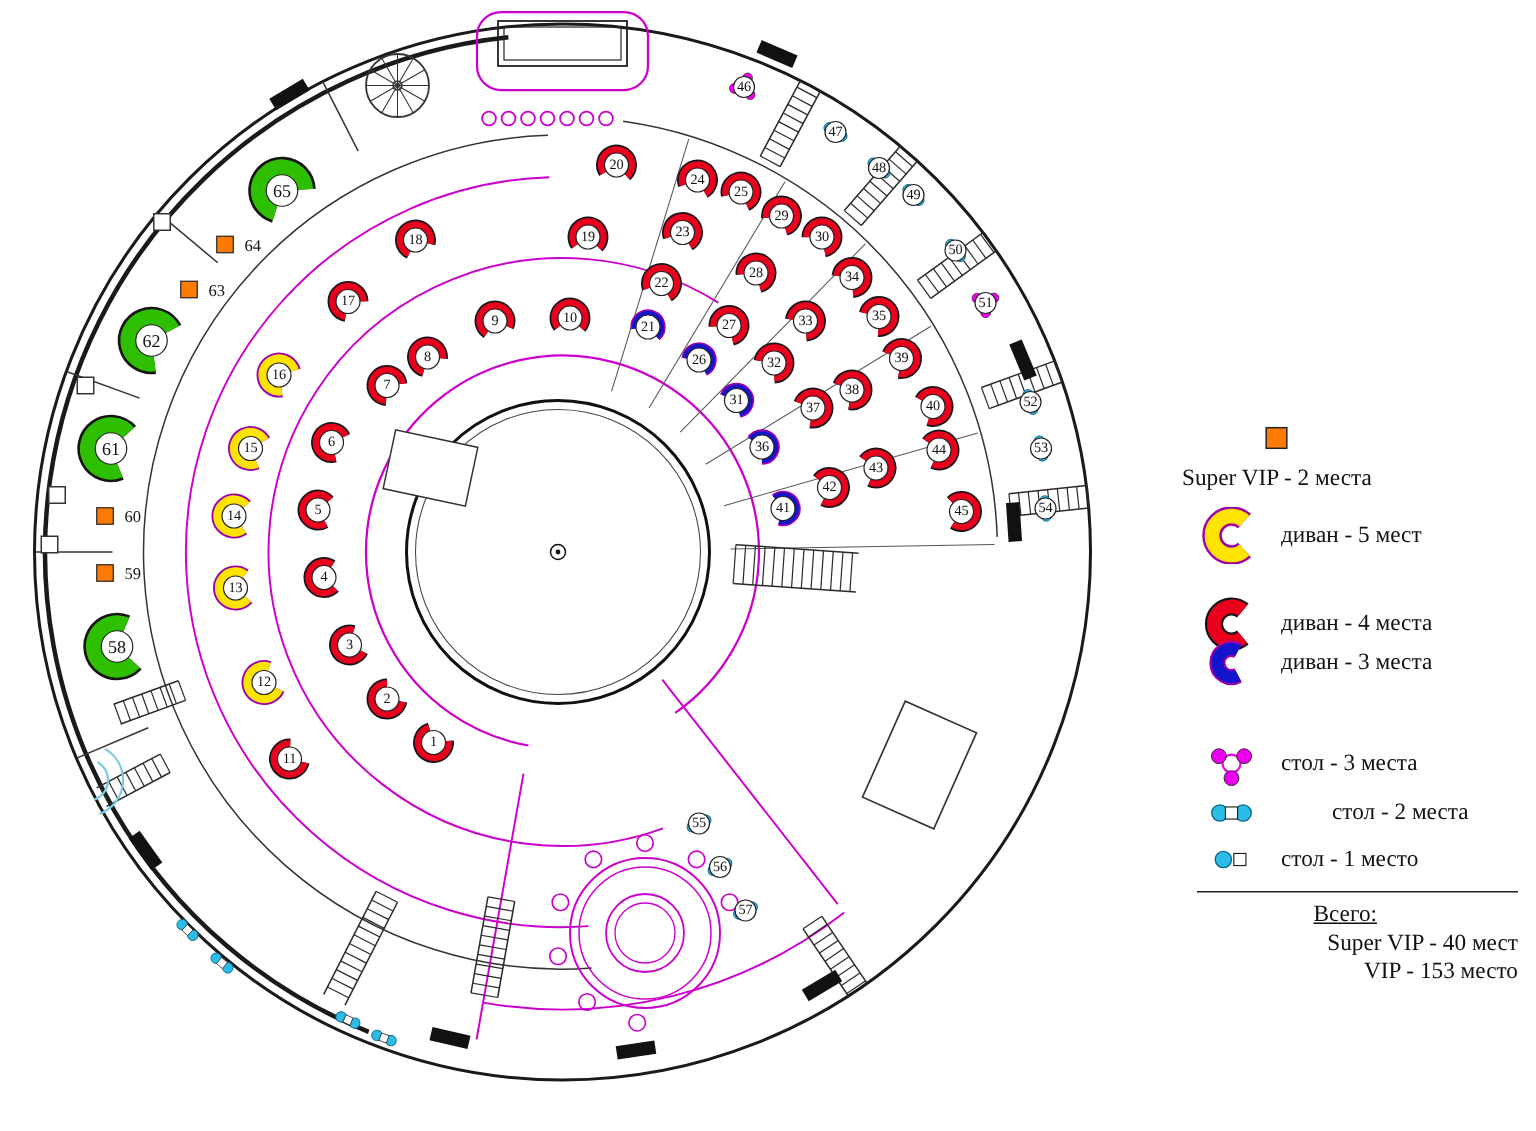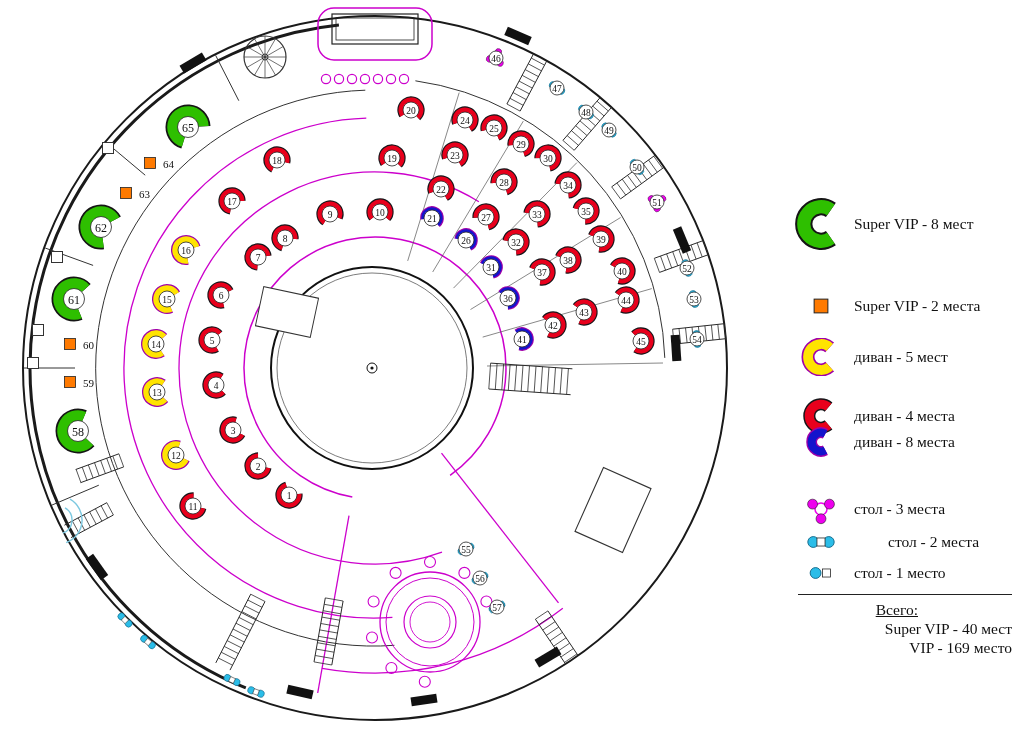--- a/index.html
+++ b/index.html
@@ -2,21 +2,21 @@
 <html><head>
 <meta charset="utf-8">
 <style>
   html,body{margin:0;padding:0;background:#fff;}
   .canvas{position:relative;width:1024px;height:754px;background:#fff;overflow:hidden;
           font-family:"Liberation Serif",serif;}
   #plan{position:absolute;left:0;top:0;}
   .legend{position:absolute;left:788px;top:186px;width:232px;height:500px;}
   .legend-item{position:absolute;left:0;display:flex;align-items:center;}
   .li-0{top:12px;height:52px;}
-  .li-1{top:102px;height:36px;}
+  .li-1{top:88px;height:36px;flex-direction:column;}
   .li-2{top:151px;height:40px;align-items:center;}
   .li-3{top:210px;height:40px;justify-content:center;}
   .li-4{top:236px;height:40px;}
   .li-5{top:305px;height:36px;justify-content:flex-end;}
   .li-6{top:340px;height:32px;gap:34px;}
   .li-7{top:371px;height:32px;text-align:center;}
   .glyph-slot{width:66px;display:flex;justify-content:center;align-items:center;}
   .legend-label{font-size:15.5px;color:#111;white-space:nowrap;}
   .legend-divider{position:absolute;top:408px;left:10px;width:214px;border-top:1.3px solid #222;}
   .totals{position:absolute;top:414px;left:0;width:224px;text-align:right;
@@ -841,31 +841,20 @@
             <circle cx="-5" cy="0" r="3.5" fill="#2bbde8" stroke="#116688" stroke-width="0.6"></circle>
             <circle cx="5" cy="0" r="3.5" fill="#2bbde8" stroke="#116688" stroke-width="0.6"></circle>
             <rect x="-2.6" y="-2.6" width="5.2" height="5.2" fill="#fff" stroke="#222" stroke-width="0.5"></rect>
           </g>
         </g>
       </g>
     </svg>
 
   <aside class="legend">
 
-    <div class="legend-item li-0">
-      <span class="glyph-slot">
-          <svg width="56" height="52" viewBox="-28 -26 56 52">
-            <g transform="scale(1.15)">
-              <path d="M 8.60 12.29 A 15 15 0 1 1 8.60 -12.29" fill="none" stroke="#151515" stroke-width="15"></path>
-              <path d="M 8.60 12.29 A 15 15 0 1 1 8.60 -12.29" fill="none" stroke="#2ebf00" stroke-width="11.5"></path>
-            </g>
-          </svg>
-        </span>
-      <span class="legend-label">Super VIP - 8 мест</span>
-    </div>
 
     <div class="legend-item li-1">
       <span class="glyph-slot">
           <svg width="56" height="36" viewBox="-28 -18 56 36">
             <g transform="scale(1.25)">
               <rect x="-5.5" y="-5.5" width="11" height="11" fill="#ff7a00" stroke="#222" stroke-width="0.8"></rect>
             </g>
           </svg>
         </span>
       <span class="legend-label">Super VIP - 2 места</span>
@@ -897,21 +886,21 @@
 
     <div class="legend-item li-4">
       <span class="glyph-slot">
           <svg width="56" height="38" viewBox="-28 -19 56 38">
             <g transform="scale(1.25)">
               <path d="M 3.52 6.62 A 7.5 7.5 0 1 1 3.52 -6.62" fill="none" stroke="#a000a8" stroke-width="8.6"></path>
               <path d="M 3.52 6.62 A 7.5 7.5 0 1 1 3.52 -6.62" fill="none" stroke="#1414cc" stroke-width="6.4"></path>
             </g>
           </svg>
         </span>
-      <span class="legend-label">диван - 8 места</span>
+      <span class="legend-label">диван - 3 места</span>
     </div>
 
     <div class="legend-item li-5">
       <span class="glyph-slot">
           <svg width="56" height="34" viewBox="-28 -17 56 34">
             <g transform="scale(1.5)">
               <circle cx="0" cy="0" r="4" fill="#fff" stroke="#ee00ee" stroke-width="1"></circle>
               <circle cx="0.00" cy="6.50" r="3.3" fill="#ee00ee" stroke="#222" stroke-width="0.4"></circle>
               <circle cx="-5.63" cy="-3.25" r="3.3" fill="#ee00ee" stroke="#222" stroke-width="0.4"></circle>
               <circle cx="5.63" cy="-3.25" r="3.3" fill="#ee00ee" stroke="#222" stroke-width="0.4"></circle>
@@ -944,17 +933,17 @@
           </svg>
         </span>
       <span class="legend-label">стол - 1 место</span>
     </div>
 
     <div class="legend-divider"></div>
 
     <div class="totals">
       <span class="totals-heading">Всего:</span>
       <span class="totals-line">Super VIP - 40 мест</span>
-      <span class="totals-line">VIP - 169 место</span>
+      <span class="totals-line">VIP - 153 место</span>
     </div>
 
   </aside>
 </div>
 
 </body></html>

